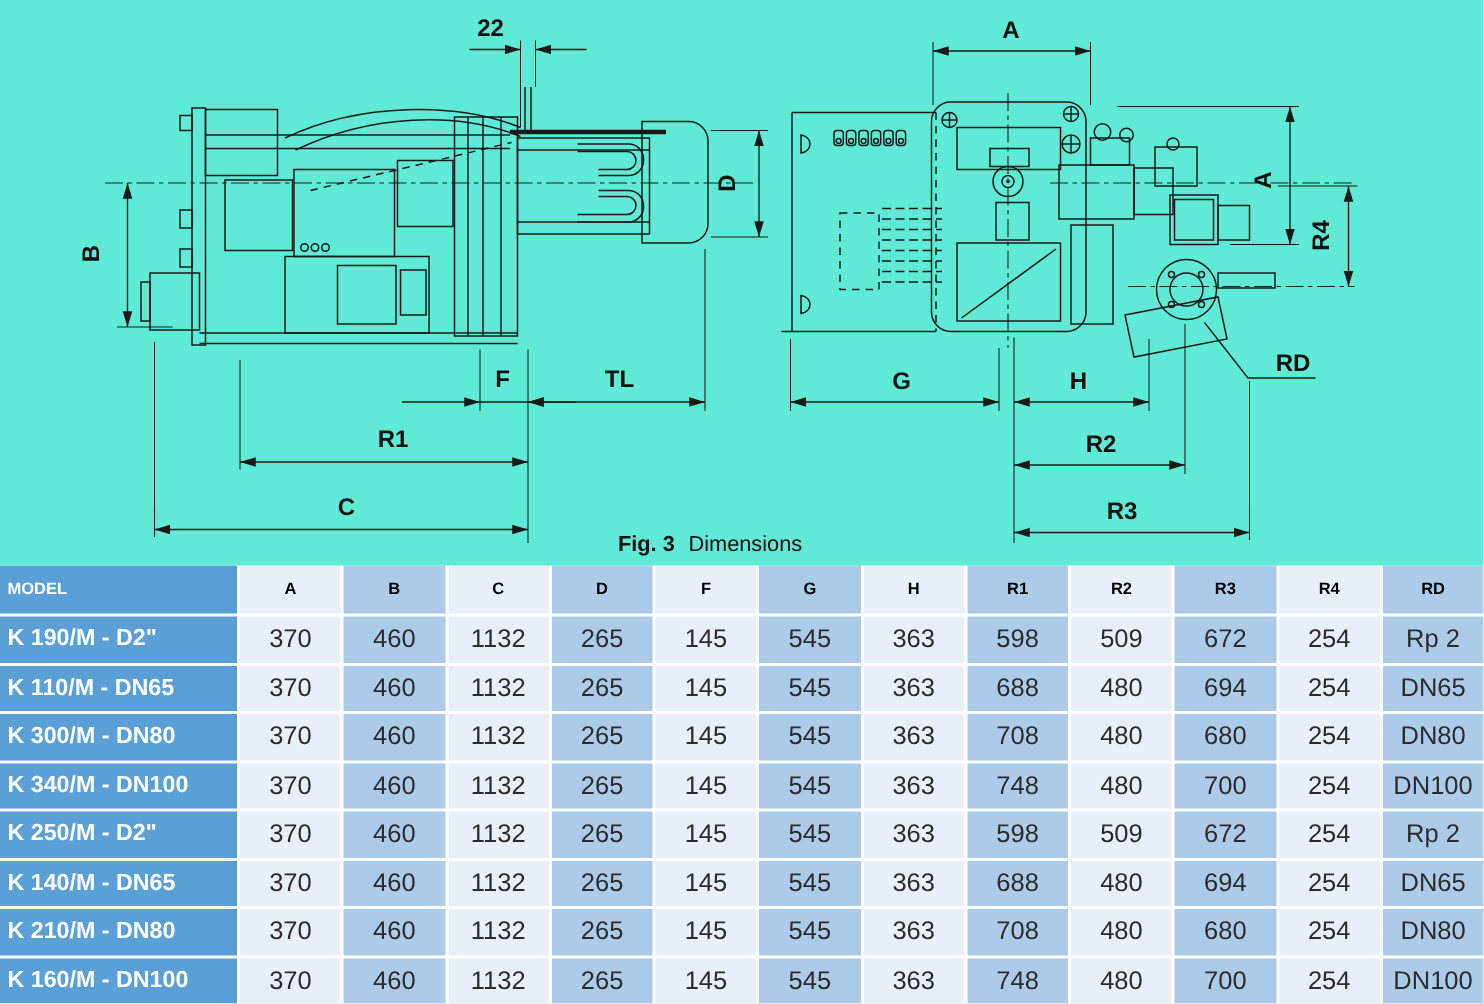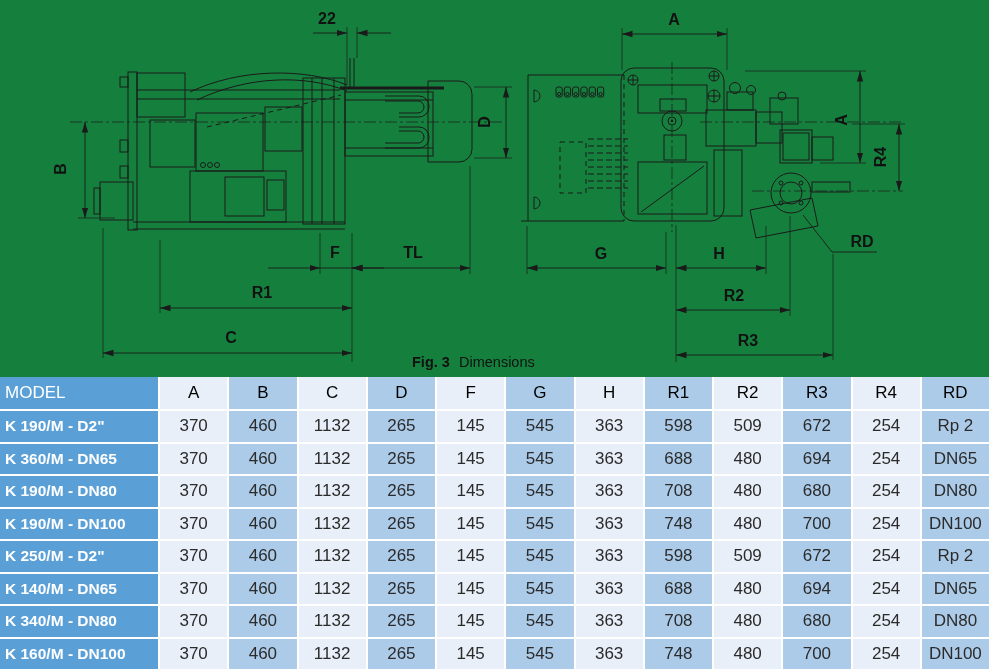--- a/index.html
+++ b/index.html
@@ -6,21 +6,21 @@
     --model-blue:#5AA0D7;
     --cell-light:#E9EFF8;
     --cell-blue:#ACCBE9;
     --line:#1A1A1A;
     --cell-text:#2B2B2B;
   }
   *{box-sizing:border-box;}
   html,body{margin:0;padding:0;background:#fff;}
   body{width:989px;height:669px;font-family:"Liberation Sans",sans-serif;}
   .page{width:989px;height:669px;background:#fff;overflow:hidden;}
-  .drawing-area{width:989px;height:377px;position:relative;background:#15803d;}
+  .drawing-area{width:989px;height:377px;position:relative;background:#5eead4;}
   svg .draw *{fill:none;stroke:var(--line);stroke-width:1;}
   svg .bold{stroke-width:3;}
   svg .dim-line{stroke:var(--line);stroke-width:0.9;fill:none;}
   svg .ext{stroke:var(--line);stroke-width:0.7;fill:none;}
   svg .cl{stroke:var(--line);stroke-width:0.7;fill:none;stroke-dasharray:12 3 3 3;}
   svg .dashed{stroke-dasharray:5 4;}
   svg text{fill:#111;stroke:none;font-family:"Liberation Sans",sans-serif;}
   svg .dim-label{font-size:16px;font-weight:bold;}
   svg .caption-fig{font-size:14.5px;font-weight:bold;}
   svg .caption-title{font-size:14.5px;}
@@ -29,21 +29,21 @@
   .dim-table{
     width:989px;height:292px;
     display:grid;
     grid-template-columns:158px repeat(12, 1fr);
     grid-template-rows:32px repeat(8, 1fr);
     gap:2px;
     background:#fff;
   }
   .cell{display:flex;align-items:center;justify-content:center;overflow:hidden;white-space:nowrap;}
   .cell.model{background:var(--model-blue);color:#fff;font-weight:bold;justify-content:flex-start;padding-left:5px;font-size:15.5px;}
-  .cell.hdr{font-weight:normal;color:#000;font-size:17px;}
+  .cell.hdr{font-weight:bold;color:#000;font-size:11px;}
   .cell.hdr.model{color:#fff;}
   .cell.val{font-size:17px;color:var(--cell-text);}
   .cell.light{background:var(--cell-light);}
   .cell.blue{background:var(--cell-blue);}
 </style>
 </head>
 <body>
 
 <div class="page">
 
@@ -317,47 +317,47 @@
       <div class="cell val light">1132</div>
       <div class="cell val blue">265</div>
       <div class="cell val light">145</div>
       <div class="cell val blue">545</div>
       <div class="cell val light">363</div>
       <div class="cell val blue">598</div>
       <div class="cell val light">509</div>
       <div class="cell val blue">672</div>
       <div class="cell val light">254</div>
       <div class="cell val blue">Rp 2</div>
-      <div class="cell model">K 360/M - DN65</div>
+      <div class="cell model">K 110/M - DN65</div>
       <div class="cell val light">370</div>
       <div class="cell val blue">460</div>
       <div class="cell val light">1132</div>
       <div class="cell val blue">265</div>
       <div class="cell val light">145</div>
       <div class="cell val blue">545</div>
       <div class="cell val light">363</div>
       <div class="cell val blue">688</div>
       <div class="cell val light">480</div>
       <div class="cell val blue">694</div>
       <div class="cell val light">254</div>
       <div class="cell val blue">DN65</div>
-      <div class="cell model">K 190/M - DN80</div>
+      <div class="cell model">K 300/M - DN80</div>
       <div class="cell val light">370</div>
       <div class="cell val blue">460</div>
       <div class="cell val light">1132</div>
       <div class="cell val blue">265</div>
       <div class="cell val light">145</div>
       <div class="cell val blue">545</div>
       <div class="cell val light">363</div>
       <div class="cell val blue">708</div>
       <div class="cell val light">480</div>
       <div class="cell val blue">680</div>
       <div class="cell val light">254</div>
       <div class="cell val blue">DN80</div>
-      <div class="cell model">K 190/M - DN100</div>
+      <div class="cell model">K 340/M - DN100</div>
       <div class="cell val light">370</div>
       <div class="cell val blue">460</div>
       <div class="cell val light">1132</div>
       <div class="cell val blue">265</div>
       <div class="cell val light">145</div>
       <div class="cell val blue">545</div>
       <div class="cell val light">363</div>
       <div class="cell val blue">748</div>
       <div class="cell val light">480</div>
       <div class="cell val blue">700</div>
@@ -382,21 +382,21 @@
       <div class="cell val light">1132</div>
       <div class="cell val blue">265</div>
       <div class="cell val light">145</div>
       <div class="cell val blue">545</div>
       <div class="cell val light">363</div>
       <div class="cell val blue">688</div>
       <div class="cell val light">480</div>
       <div class="cell val blue">694</div>
       <div class="cell val light">254</div>
       <div class="cell val blue">DN65</div>
-      <div class="cell model">K 340/M - DN80</div>
+      <div class="cell model">K 210/M - DN80</div>
       <div class="cell val light">370</div>
       <div class="cell val blue">460</div>
       <div class="cell val light">1132</div>
       <div class="cell val blue">265</div>
       <div class="cell val light">145</div>
       <div class="cell val blue">545</div>
       <div class="cell val light">363</div>
       <div class="cell val blue">708</div>
       <div class="cell val light">480</div>
       <div class="cell val blue">680</div>

